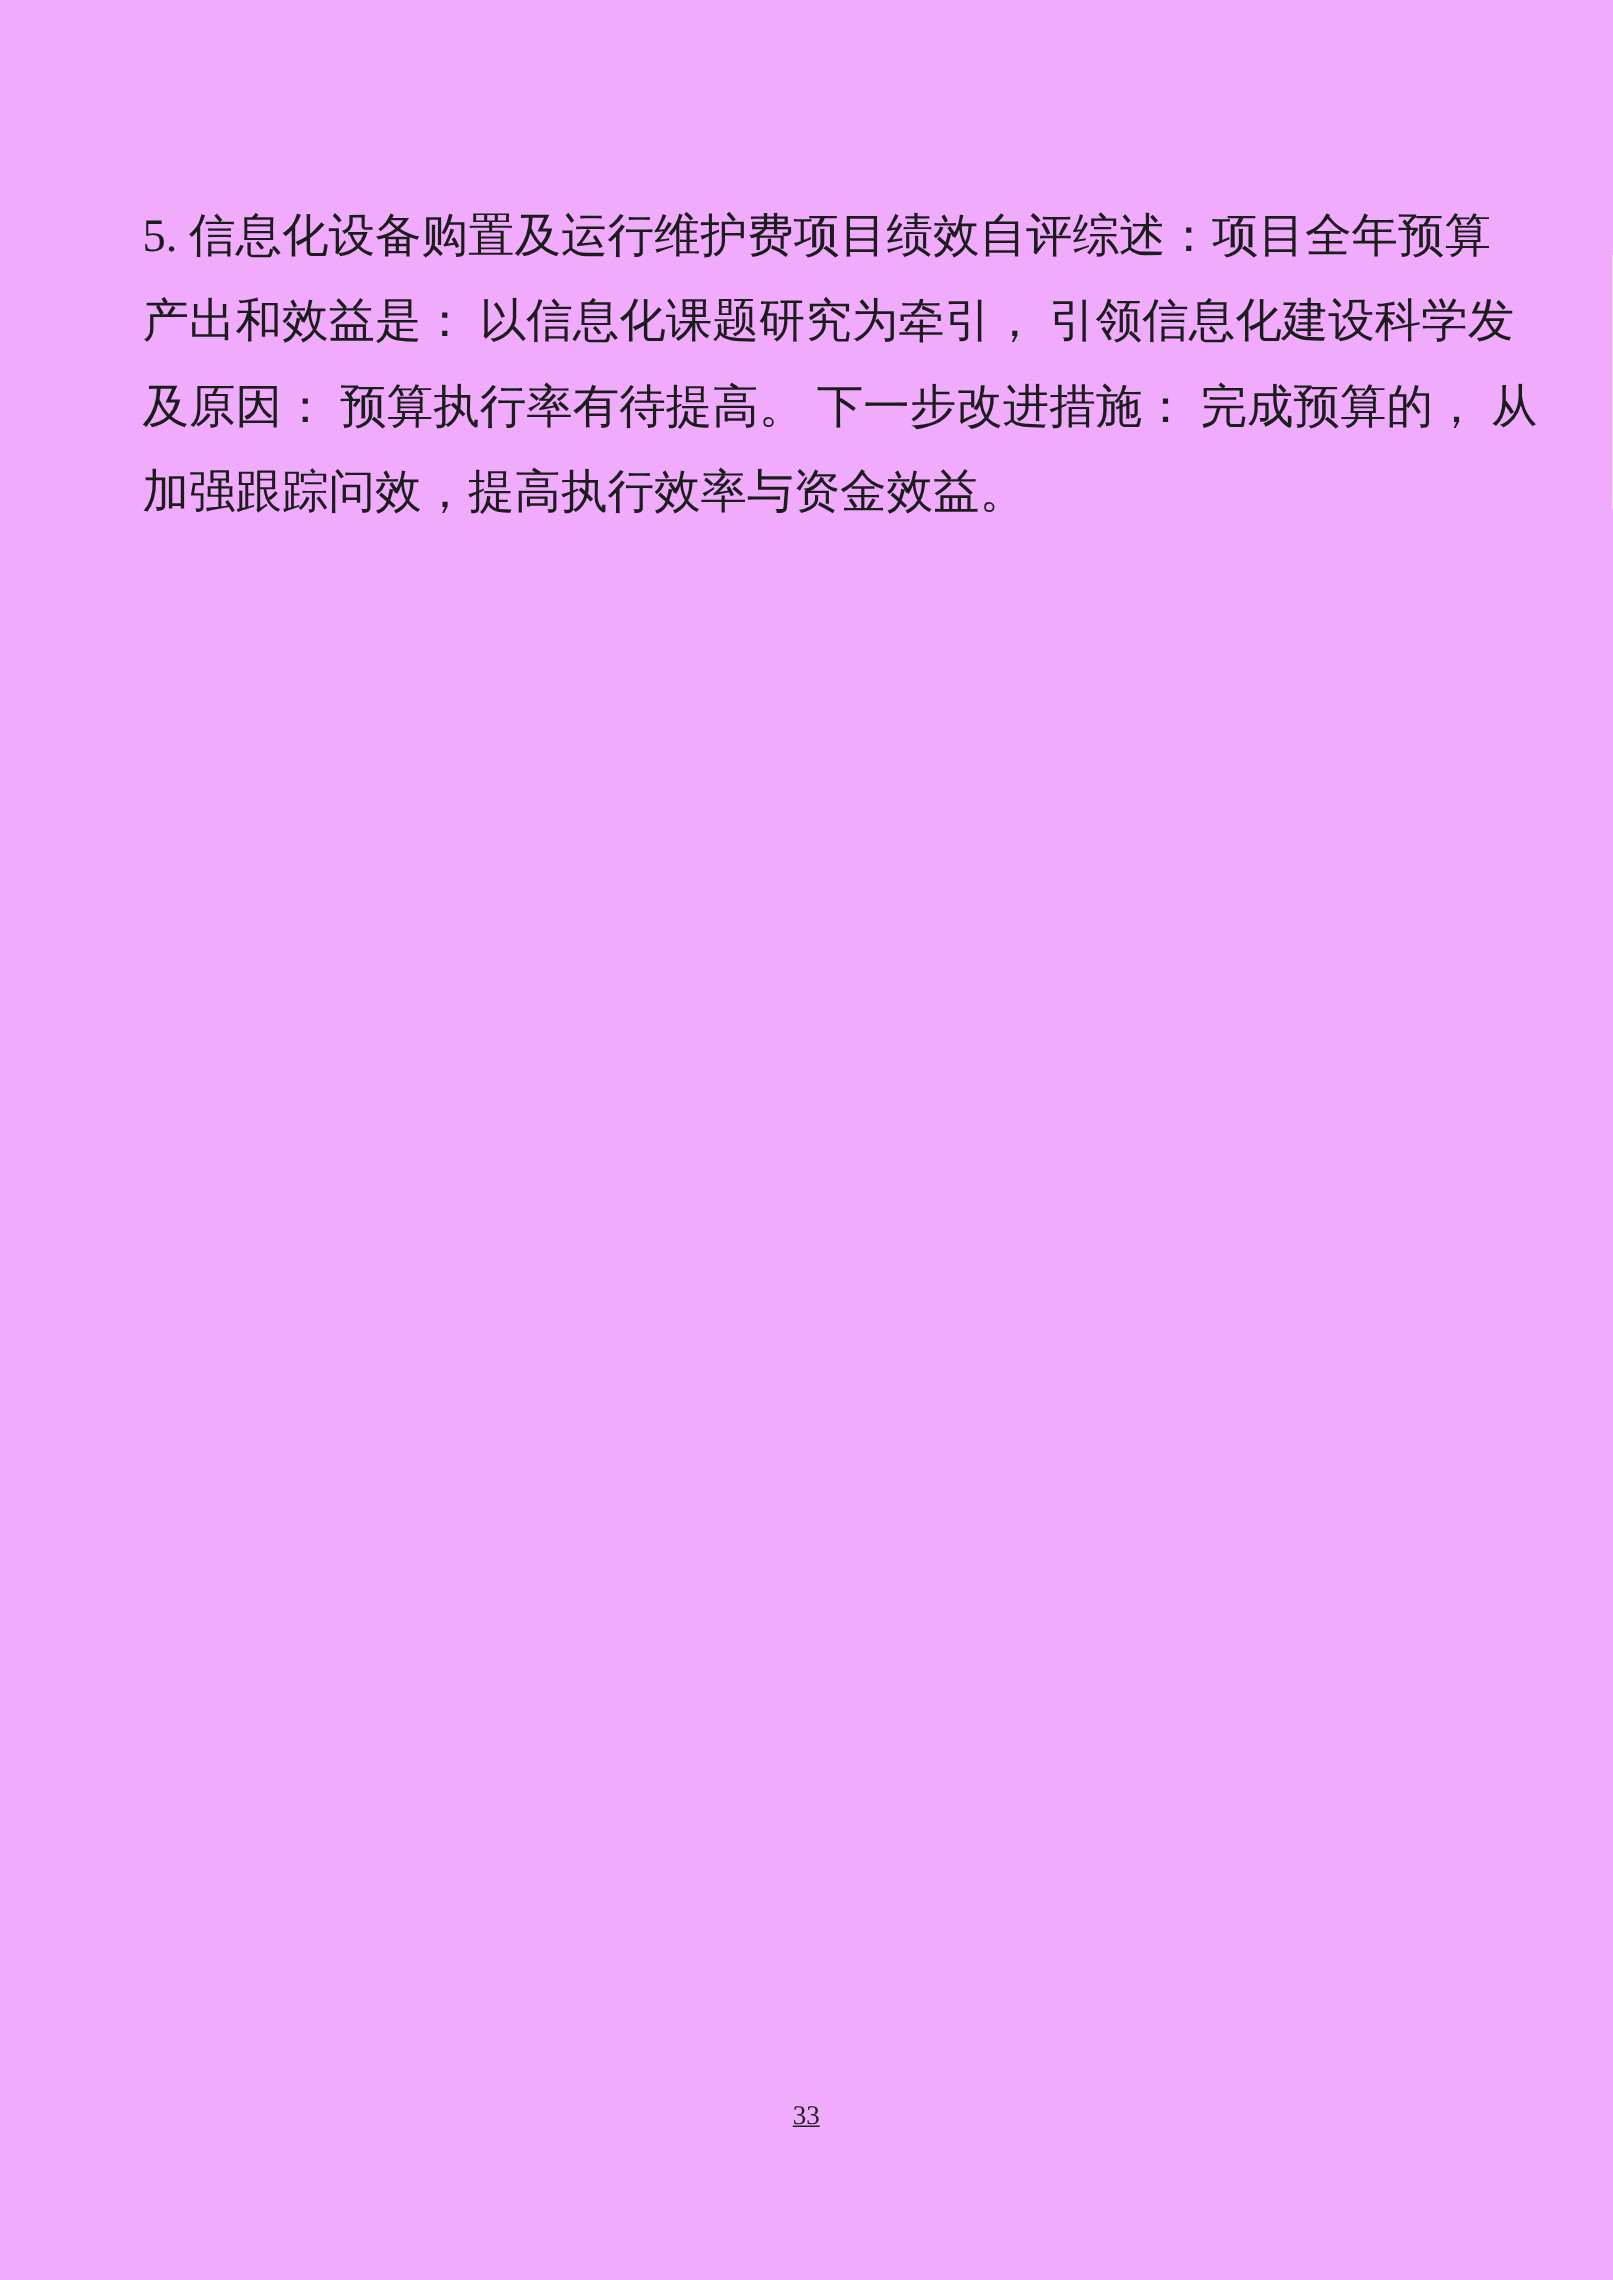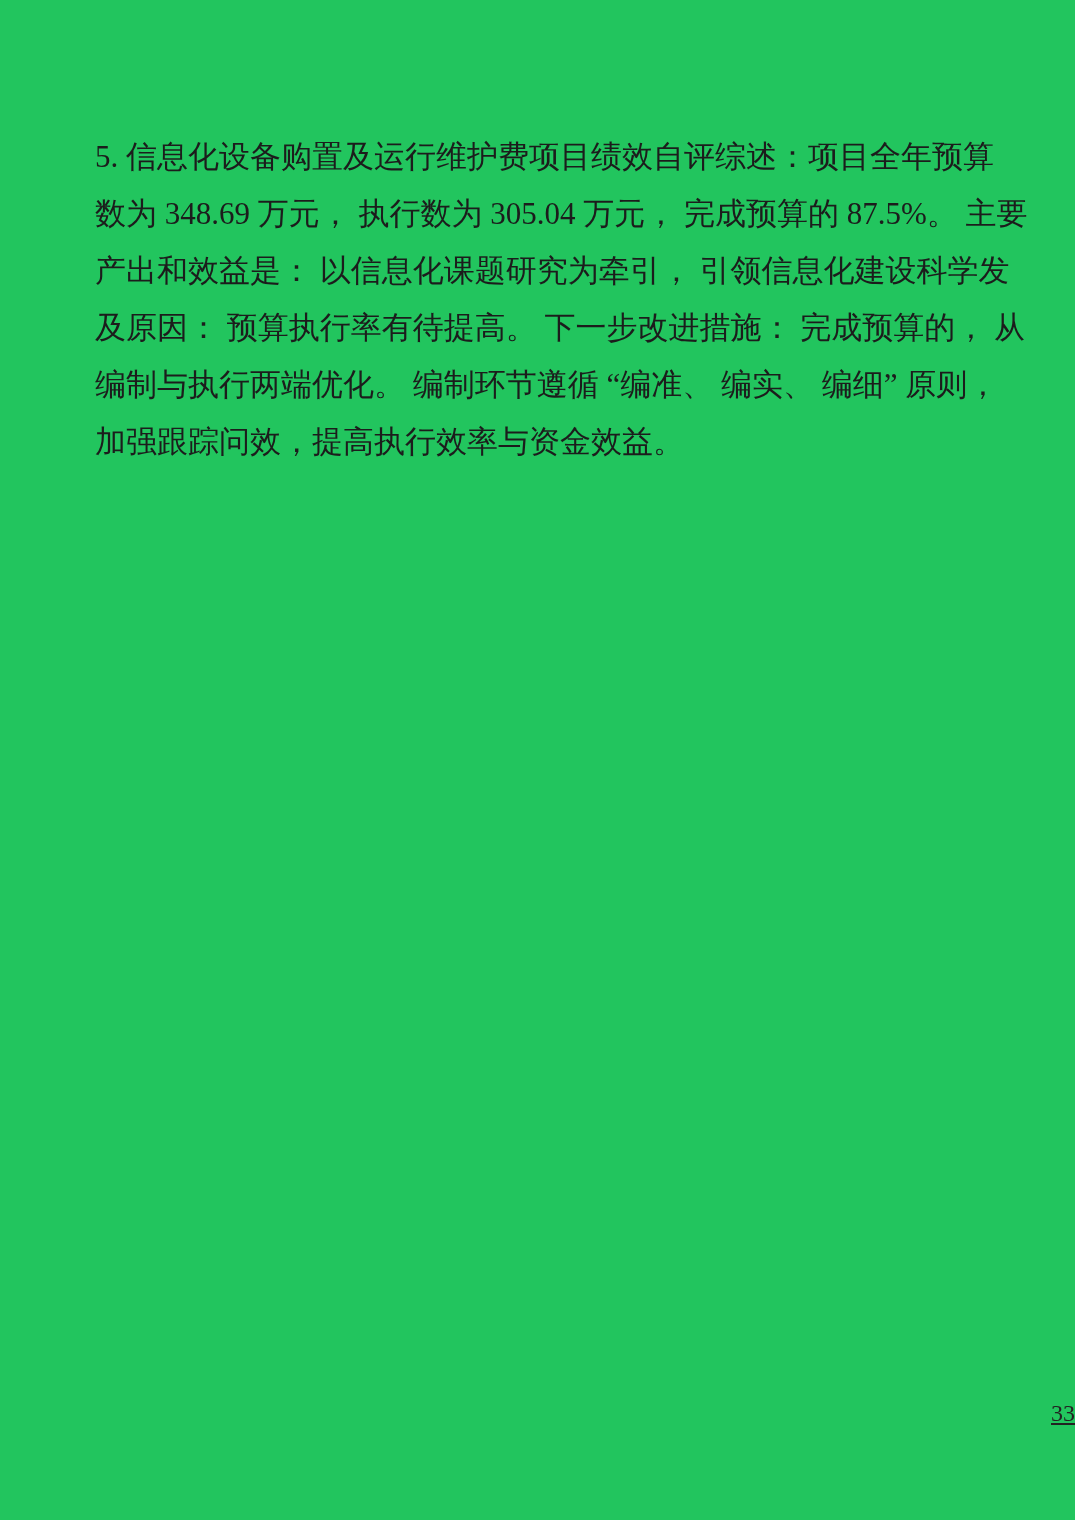--- a/index.html
+++ b/index.html
@@ -4,21 +4,21 @@
 <style>
   html, body {
     margin: 0;
     padding: 0;
     background: #ffffff;
   }
   .page {
     position: relative;
     width: 1075px;
     height: 1520px;
-    background: #22c55e;
+    background: #f0abfc;
     overflow: hidden;
     font-family: "Liberation Serif", "DejaVu Serif", serif;
     color: #1c1c1c;
   }
   .content {
     position: absolute;
     left: 95px;
     top: 128px;
     width: 890px;
   }
@@ -34,33 +34,31 @@
   }
   .line.last {
     text-align: center;
     text-align-last: left;
   }
   .page-number {
     position: absolute;
     left: 0;
     right: 0;
     top: 1400px;
-    text-align: right;
-    font-size: 24px;
+    text-align: center;
+    font-size: 18px;
     color: #222222;
     font-family: "Liberation Serif", "DejaVu Serif", serif;
     text-decoration: underline;
   }
 </style>
 </head>
 <body>
 
 <div class="page">
   <div class="content">
     <div class="line">5.  信息化设备购置及运行维护费项目绩效自评综述：项目全年预算</div>
-    <div class="line">数为 348.69 万元， 执行数为 305.04 万元， 完成预算的 87.5%。 主要</div>
     <div class="line">产出和效益是： 以信息化课题研究为牵引， 引领信息化建设科学发</div>
     <div class="line">及原因： 预算执行率有待提高。 下一步改进措施： 完成预算的， 从</div>
-    <div class="line">编制与执行两端优化。 编制环节遵循 “编准、 编实、 编细” 原则，</div>
     <div class="line last">加强跟踪问效，提高执行效率与资金效益。</div>
   </div>
   <div class="page-number">33</div>
 </div>
 
 </body></html>

